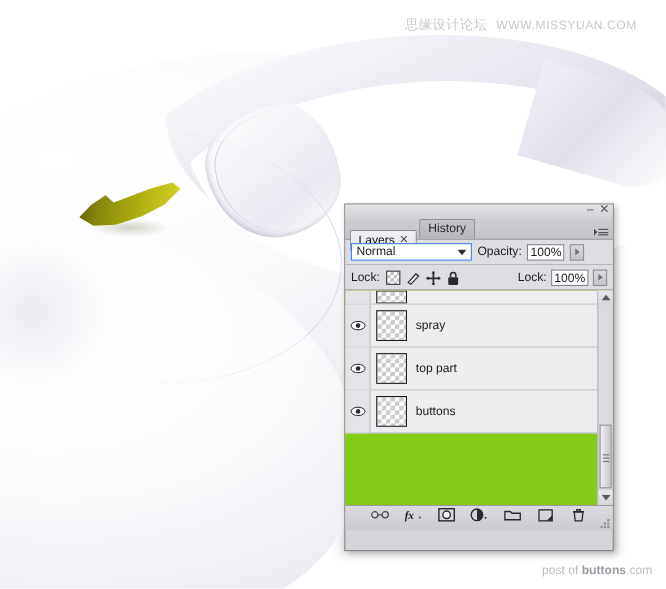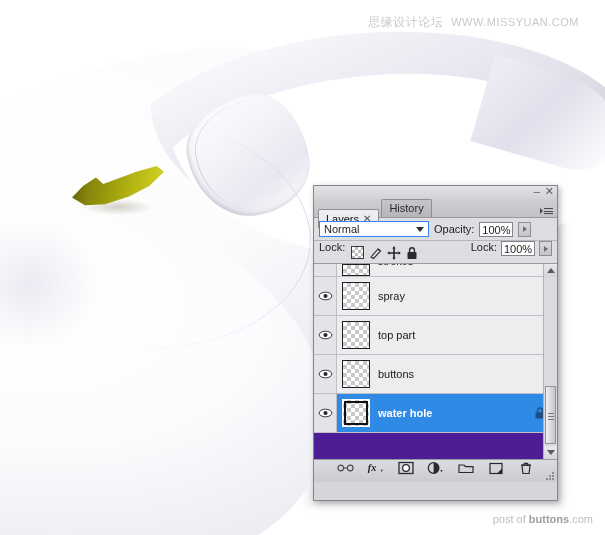--- a/index.html
+++ b/index.html
@@ -253,40 +253,40 @@
     border-top:3px solid transparent;
     border-bottom:3px solid transparent;
     border-left:4px solid #6f6e74;
   }
 
   
   .lock-row{
     height:22px;
     background:#dedde1;
     border-bottom:1px solid #9b9aa0;
-    display:flex;
+    display:flex;align-items:center;
     padding:0 5px;gap:4px;
   }
   .lock-icons{display:flex;align-items:center;gap:5px;margin-left:2px;}
   .lk{width:13px;height:13px;display:inline-block;cursor:pointer;}
   .lk-trans{
     border:1px solid #3a3940;
     background:
       linear-gradient(45deg,#bbb 25%,transparent 25%,transparent 75%,#bbb 75%),
       linear-gradient(45deg,#bbb 25%,#fff 25%,#fff 75%,#bbb 75%);
     background-size:6px 6px;background-position:0 0,3px 3px;
     box-sizing:border-box;
   }
   .spacer{flex:1;}
 
   
   .layers-list{
     position:relative;
     height:195px;
-    background:#4c1d95;
+    background:#84cc16;
     border-bottom:1px solid #9b9aa0;
     overflow:hidden;
   }
   .layer-row{
     position:relative;
     display:flex;align-items:center;
     height:39px;
     border-bottom:1px solid #c0bfc5;
     background:#ededf0;
     cursor:pointer;
@@ -512,34 +512,20 @@
       <div class="eye-cell">
         <svg class="eye" viewBox="0 0 16 11">
             <ellipse cx="8" cy="5.5" rx="7" ry="4.2" fill="#fff" stroke="#2a2930" stroke-width="1"></ellipse>
             <circle cx="8" cy="5.5" r="2.3" fill="#2a2930"></circle>
           </svg>
       </div>
       <div class="thumb"></div>
       <div class="layer-name">buttons</div>
     </div>
 
-    <div class="layer-row selected">
-      <div class="eye-cell">
-        <svg class="eye" viewBox="0 0 16 11">
-            <ellipse cx="8" cy="5.5" rx="7" ry="4.2" fill="#fff" stroke="#2a2930" stroke-width="1"></ellipse>
-            <circle cx="8" cy="5.5" r="2.3" fill="#2a2930"></circle>
-          </svg>
-      </div>
-      <div class="thumb sel-outline"></div>
-      <div class="layer-name">water hole</div>
-      <svg class="lock-badge" viewBox="0 0 14 14">
-          <rect x="2.5" y="6.2" width="9" height="6.4" rx="1" fill="#1f4e80"></rect>
-          <path d="M4.6 6.2 V4.4 a2.4 2.4 0 0 1 4.8 0 V6.2" fill="none" stroke="#1f4e80" stroke-width="1.4"></path>
-        </svg>
-    </div>
 
 
     <div class="vscroll">
       <div class="arrow">
           <span class="tri-up"></span>
         </div>
       <div class="vthumb">
         <span class="grip">
             <i></i>
             <i></i>

